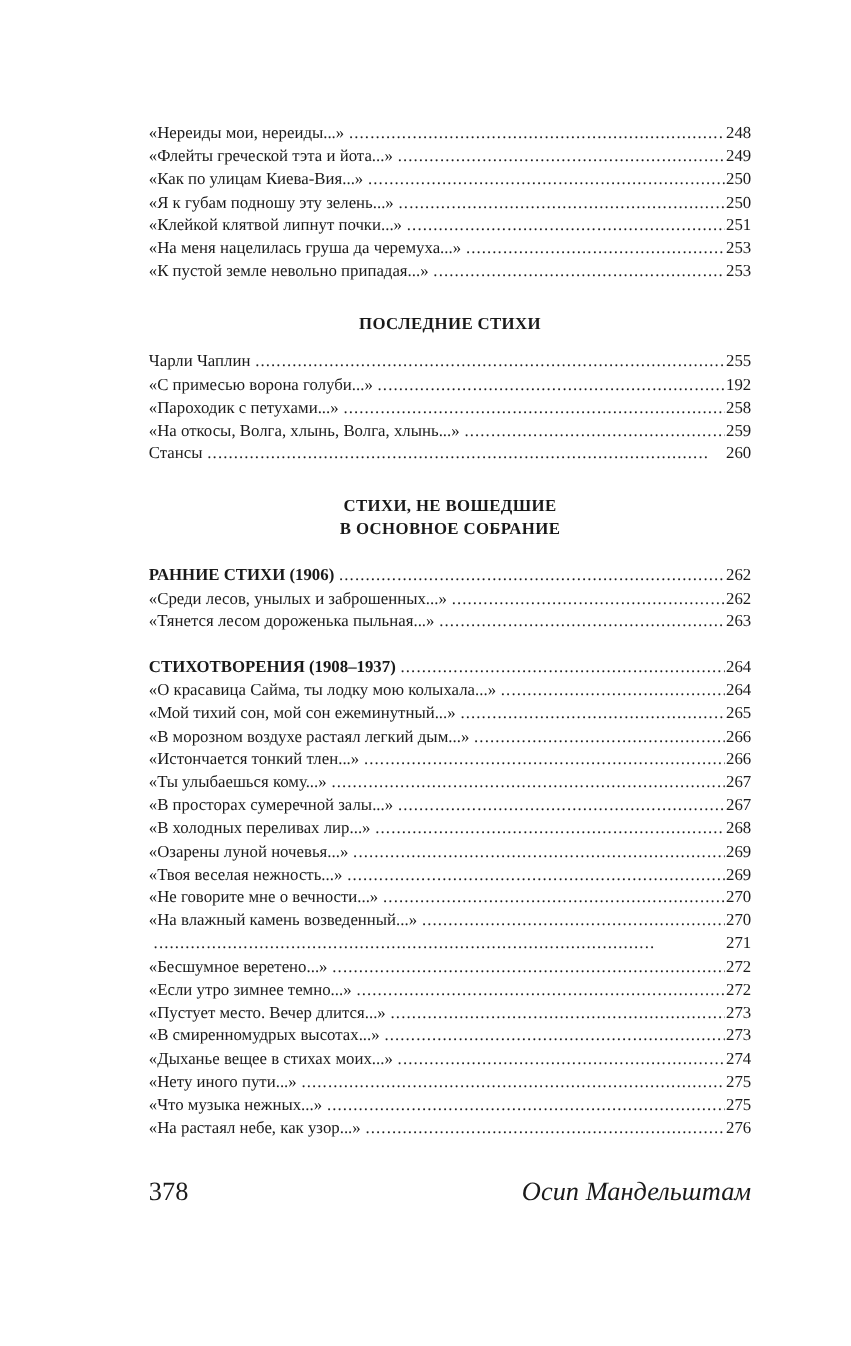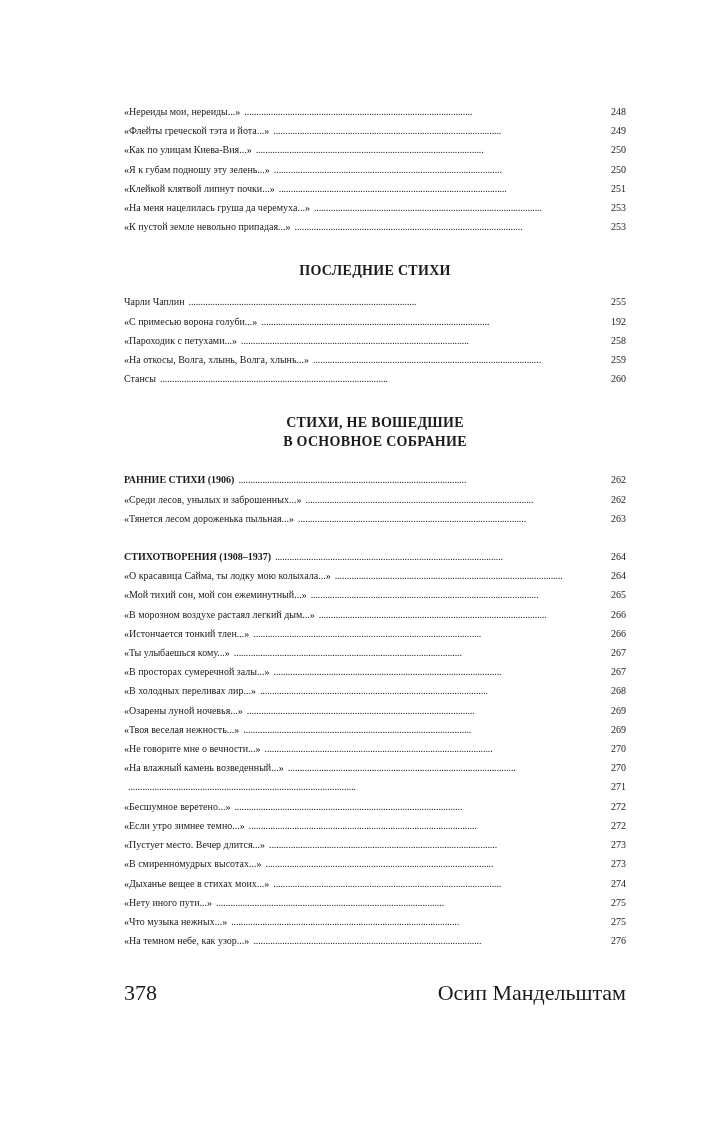--- a/index.html
+++ b/index.html
@@ -1,30 +1,30 @@
 <!DOCTYPE html>
 <html><head>
 <meta charset="utf-8">
 <style>
   html, body { margin: 0; padding: 0; background: #ffffff; }
   body { width: 709px; height: 1122px; position: relative; overflow: hidden;
          font-family: "Liberation Serif", "DejaVu Serif", serif; color: #1a1a1a; }
   .page { position: absolute; left: 124px; top: 102px; width: 502px; }
-  .row { display: flex; align-items: baseline; font-size: 10px; line-height: 19.2px; white-space: nowrap; }
+  .row { display: flex; align-items: baseline; font-size: 14px; line-height: 19.2px; white-space: nowrap; }
   .row .title { flex: 0 0 auto; }
   .row .title.bold { font-weight: bold; }
   .row .dots { flex: 1 1 auto; overflow: hidden; margin: 0 1px 0 4px; letter-spacing: 2.4px; color: #1a1a1a; }
   .row .dots::before { content: ". . . . . . . . . . . . . . . . . . . . . . . . . . . . . . . . . . . . . . . . . . . . . . . . . . . . . . . . . . . . . . . . . . . . . . . . . . . . . . . . . . . . . . . . . . . . . . ."; letter-spacing: -1.3px; }
   .row .pg { flex: 0 0 auto; }
   .heading { text-align: center; font-weight: bold; font-size: 14px; line-height: 19px; letter-spacing: 0.3px; }
   .gap-a { height: 25px; }
   .gap-b { height: 12px; }
   .gap-c { height: 19px; }
   .footer { position: absolute; left: 124px; top: 980px; width: 502px; display: flex; justify-content: space-between; font-size: 22px; }
-  .footer .author { }
+  .footer .author { font-style: italic; }
 </style>
 </head>
 <body>
 
 <div class="page">
 
   <div>
     <div class="row">
         <span class="title">«Нереиды мои, нереиды...»</span>
         <span class="dots"></span>
@@ -212,21 +212,21 @@
         <span class="title">«Нету иного пути...»</span>
         <span class="dots"></span>
         <span class="pg">275</span>
       </div>
     <div class="row">
         <span class="title">«Что музыка нежных...»</span>
         <span class="dots"></span>
         <span class="pg">275</span>
       </div>
     <div class="row">
-        <span class="title">«На темном небе, как узор...»</span>
+        <span class="title">«На растаял небе, как узор...»</span>
         <span class="dots"></span>
         <span class="pg">276</span>
       </div>
   </div>
 </div>
 
 <div class="footer">
   <span>378</span>
   <span class="author">Осип Мандельштам</span>
 </div>

